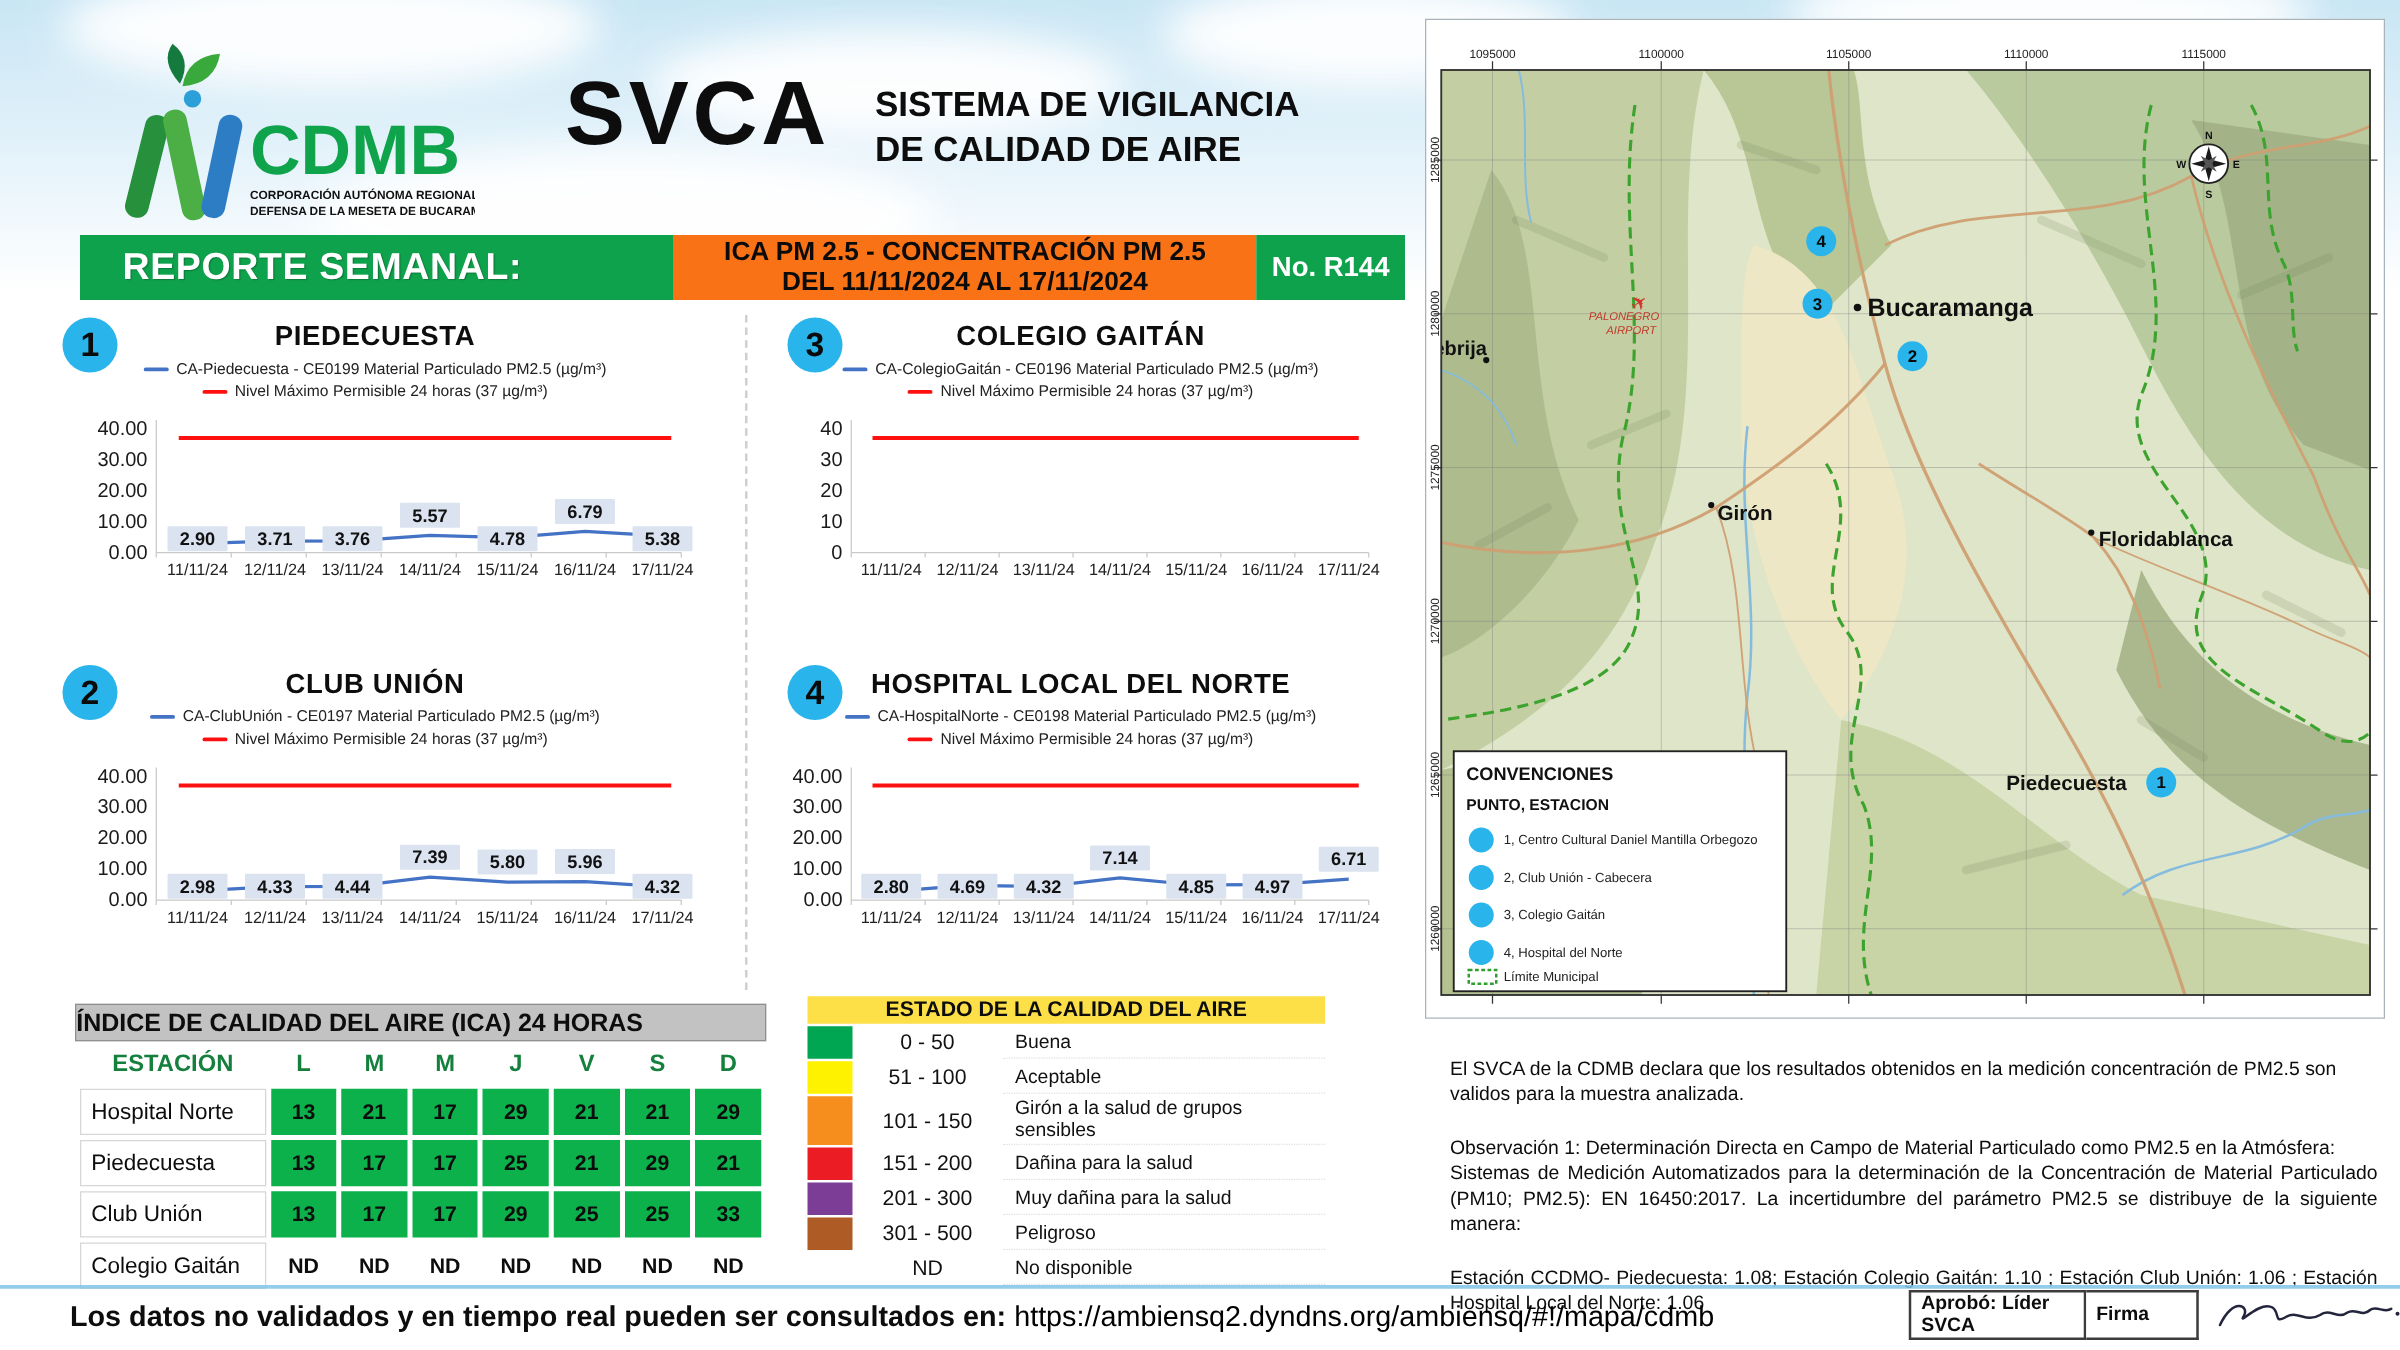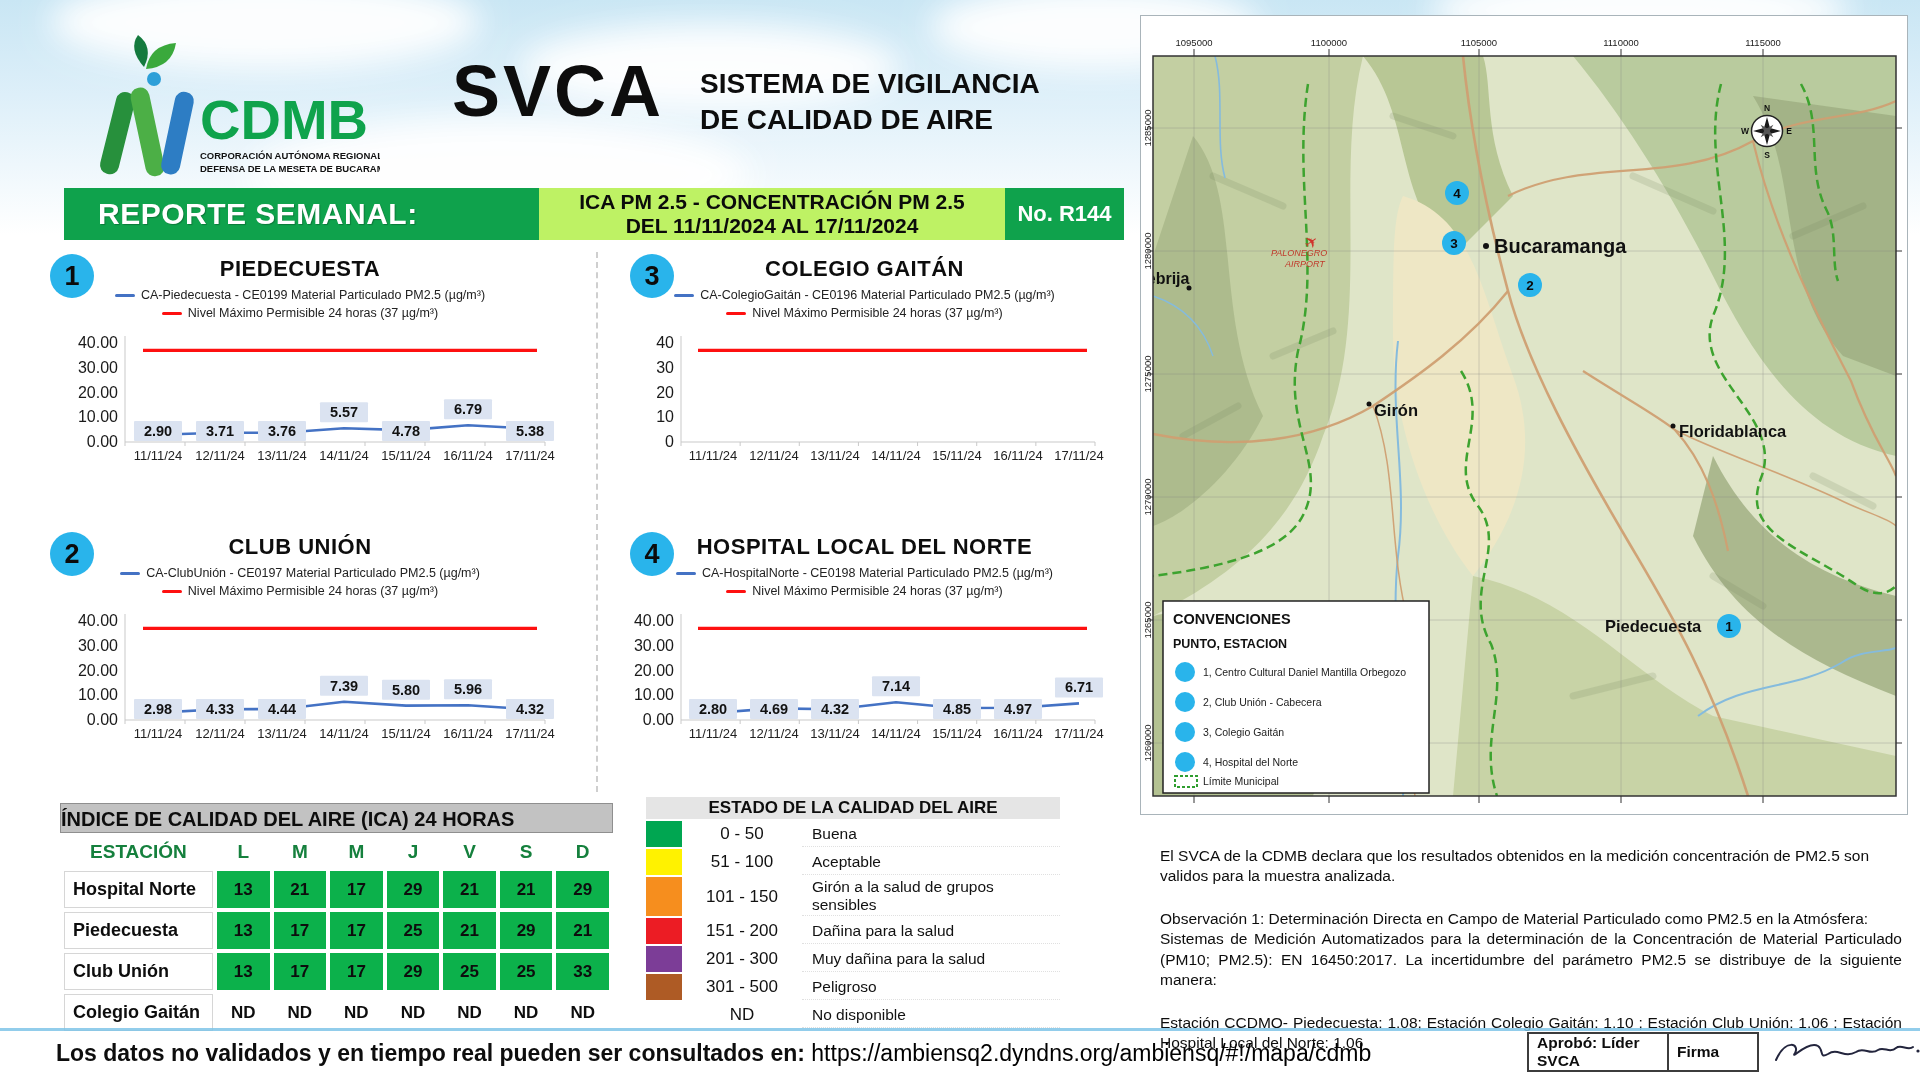--- a/index.html
+++ b/index.html
@@ -11,21 +11,21 @@
   
   .acronym{position:absolute;left:452px;top:50px;font-size:72px;font-weight:900;
            letter-spacing:3px;color:#0d0d0d;}
   .title-lines{position:absolute;left:700px;top:66px;font-size:28px;font-weight:800;
                line-height:1.3;color:#0d0d0d;}
   
   .banner{position:absolute;left:64px;top:188px;width:1060px;height:52px;display:flex;}
   .banner .seg1{width:475px;background:#0fa24c;color:#fff;font-size:30px;font-weight:800;
                 display:flex;align-items:center;padding-left:34px;box-sizing:border-box;
                 letter-spacing:.5px;text-shadow:1px 1px 1px rgba(0,0,0,.25);}
-  .banner .seg2{width:466px;background:#bef264;color:#0b0b0b;font-size:21px;font-weight:800;
+  .banner .seg2{width:466px;background:#f97316;color:#0b0b0b;font-size:21px;font-weight:800;
                 display:flex;flex-direction:column;align-items:center;justify-content:center;
                 line-height:1.15;text-align:center;}
   .banner .seg3{flex:1;background:#0fa24c;color:#fff;font-size:22px;font-weight:800;
                 display:flex;align-items:center;justify-content:center;}
   .vsep{position:absolute;left:596px;top:252px;height:540px;border-left:2px dashed #cfcfcf;}
   
   .chart{position:absolute;height:228px;}
   .chart .num{position:absolute;top:4px;width:44px;height:44px;border-radius:50%;
               background:#29b4eb;color:#0b0b0b;font-size:27px;font-weight:800;
               display:flex;align-items:center;justify-content:center;}
@@ -34,27 +34,27 @@
   .chart .c-legend{margin-top:6px;display:flex;flex-direction:column;align-items:center;gap:4px;}
   .leg-row{display:flex;align-items:center;gap:6px;font-size:12.5px;color:#222;}
   .leg-dash{width:20px;height:3px;border-radius:2px;flex:0 0 auto;}
   .chart svg{position:absolute;left:0;top:78px;}
   
   .ica{position:absolute;left:60px;top:803px;width:553px;}
   .ica .t-title{height:30px;line-height:30px;background:#c2c2c2;border:1px solid #8f8f8f;
                 text-align:left;font-size:20px;font-weight:800;color:#0d0d0d;box-sizing:border-box;}
   .ica table{border-collapse:separate;border-spacing:4px;width:100%;margin-top:0px;}
   .ica th{font-size:19px;font-weight:800;height:28px;color:#15803d;}
-  .ica td{height:33px;text-align:center;font-size:17px;color:#0d0d0d;font-weight:bold;}
+  .ica td{height:33px;text-align:center;font-size:17px;color:#0d0d0d;}
   .ica td.station{text-align:left;padding-left:8px;font-size:18px;border:1px solid #d6d6d6;}
   .ica td.val-green{background:#0cb14b;font-weight:600;}
   .ica td.val-nd{background:#ffffff;font-weight:600;}
   
   .estado{position:absolute;left:646px;top:797px;width:414px;}
-  .estado .t-title{height:22px;line-height:22px;background:#e5e5e5;text-align:center;
+  .estado .t-title{height:22px;line-height:22px;background:#fde047;text-align:center;
                    font-size:17px;font-weight:800;color:#0d0d0d;}
   .estado table{border-collapse:separate;border-spacing:0 2px;width:100%;}
   .estado td{height:23px;font-size:16px;color:#111;}
   .estado td.sw{width:34px;}
   .estado td.rng{width:118px;text-align:center;font-size:17px;}
   .estado td.lbl{padding-left:10px;font-size:15.5px;border-bottom:1px dotted #e0e0e0;}
   
   .map-panel{position:absolute;left:1140px;top:15px;width:768px;height:800px;background:#fff;
              border:1px solid #a9b4ba;box-sizing:border-box;}
   

